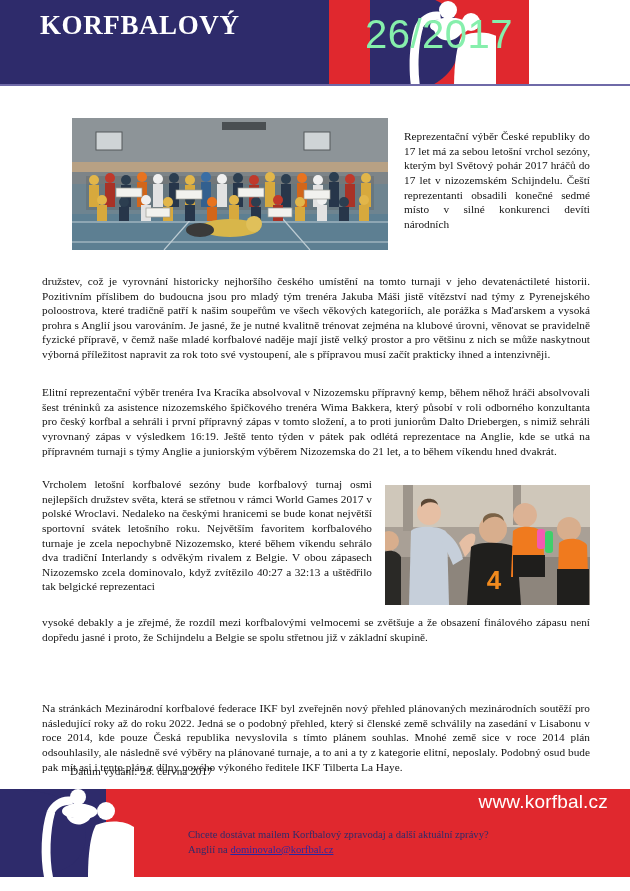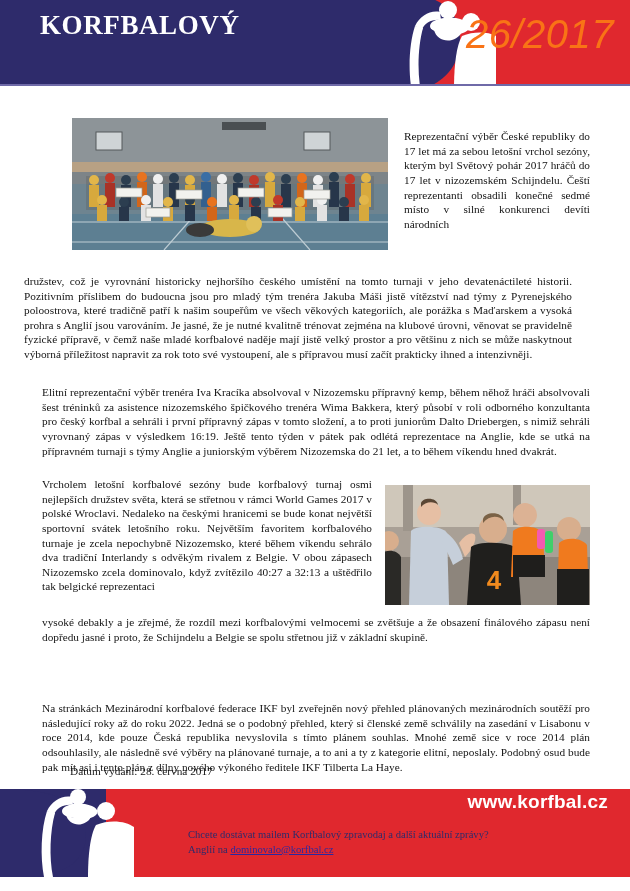--- a/index.html
+++ b/index.html
@@ -14,21 +14,21 @@
     background: #ffffff;
     overflow: hidden;
     font-family: "Liberation Serif", "DejaVu Serif", serif;
     color: #1a1a1a;
   }
 
   
   .header {
     position: absolute;
     left: 0; top: 0;
-    width: 630px;
+    width: 529px;
     height: 84px;
     background: #2e2b6b;
     overflow: hidden;
   }
   .header-red {
     position: absolute;
     right: 0; top: 0;
     width: 200px;
     height: 84px;
     background: #e0282e;
@@ -55,26 +55,25 @@
     color: #d946ef;
     line-height: 32px;
     white-space: nowrap;
     margin-top: 41px;
   }
   .issue-number {
     position: absolute;
     right: 16px; top: 8px;
     font-family: "Liberation Sans", "DejaVu Sans", sans-serif;
     font-size: 40px;
-    color: #f97316;
+    color: #86efac;
     letter-spacing: 0.5px;
     line-height: 52px;
     z-index: 5;
     white-space: nowrap;
-    font-style: italic;
   }
   .header-logo {
     position: absolute;
     left: 368px; top: -4px;
     width: 128px; height: 92px;
     z-index: 3;
   }
   .header-rule {
     position: absolute;
     left: 0; top: 84px;
@@ -106,21 +105,21 @@
   }
   .para {
     position: absolute;
     font-size: 11.3px;
     line-height: 14.6px;
     text-align: justify;
     color: #141414;
     hyphens: none;
   }
   .p1 { left: 404px; top: 32px; width: 186px; }
-  .p1b { left: 24px; top: 170px; width: 548px; margin-top: 18px; }
+  .p1b { left: 42px; top: 170px; width: 548px; margin-top: 18px; }
   .p2 { left: 42px; top: 288px; width: 548px; }
   .p3a { left: 42px; top: 380px; width: 330px; }
   .p3b { left: 42px; top: 518px; width: 548px; }
   .p4 { left: 42px; top: 604px; width: 548px; }
   .dateline {
     position: absolute;
     left: 42px; top: 678px;
     font-size: 11.3px;
     line-height: 14.6px;
     color: #141414;
@@ -155,21 +154,20 @@
   }
   .footer-url {
     position: absolute;
     right: 22px; top: 2px;
     font-family: "Liberation Sans", "DejaVu Sans", sans-serif;
     font-size: 19px;
     color: #ffffff;
     letter-spacing: 0.2px;
     z-index: 6;
     white-space: nowrap;
-    font-weight: bold;
   }
   .footer-cta {
     position: absolute;
     right: 22px; top: 38px;
     width: 420px;
     text-align: left;
     font-size: 10.6px;
     line-height: 15px;
     color: #2e2b6b;
     z-index: 6;

